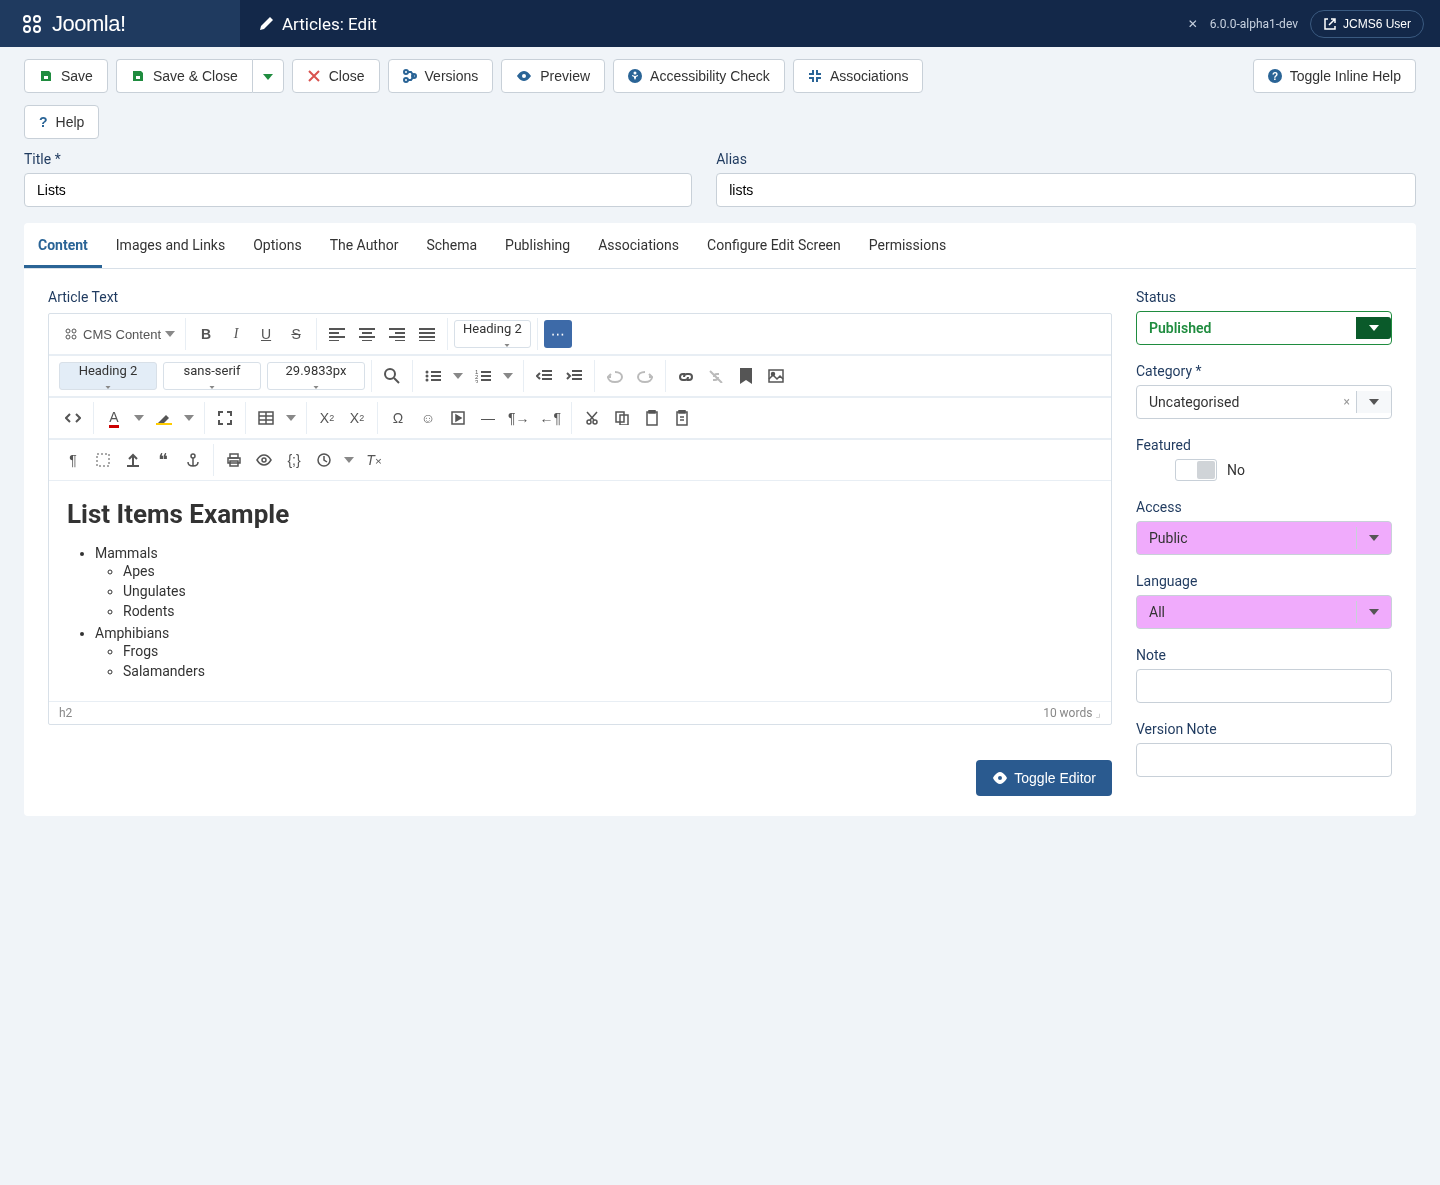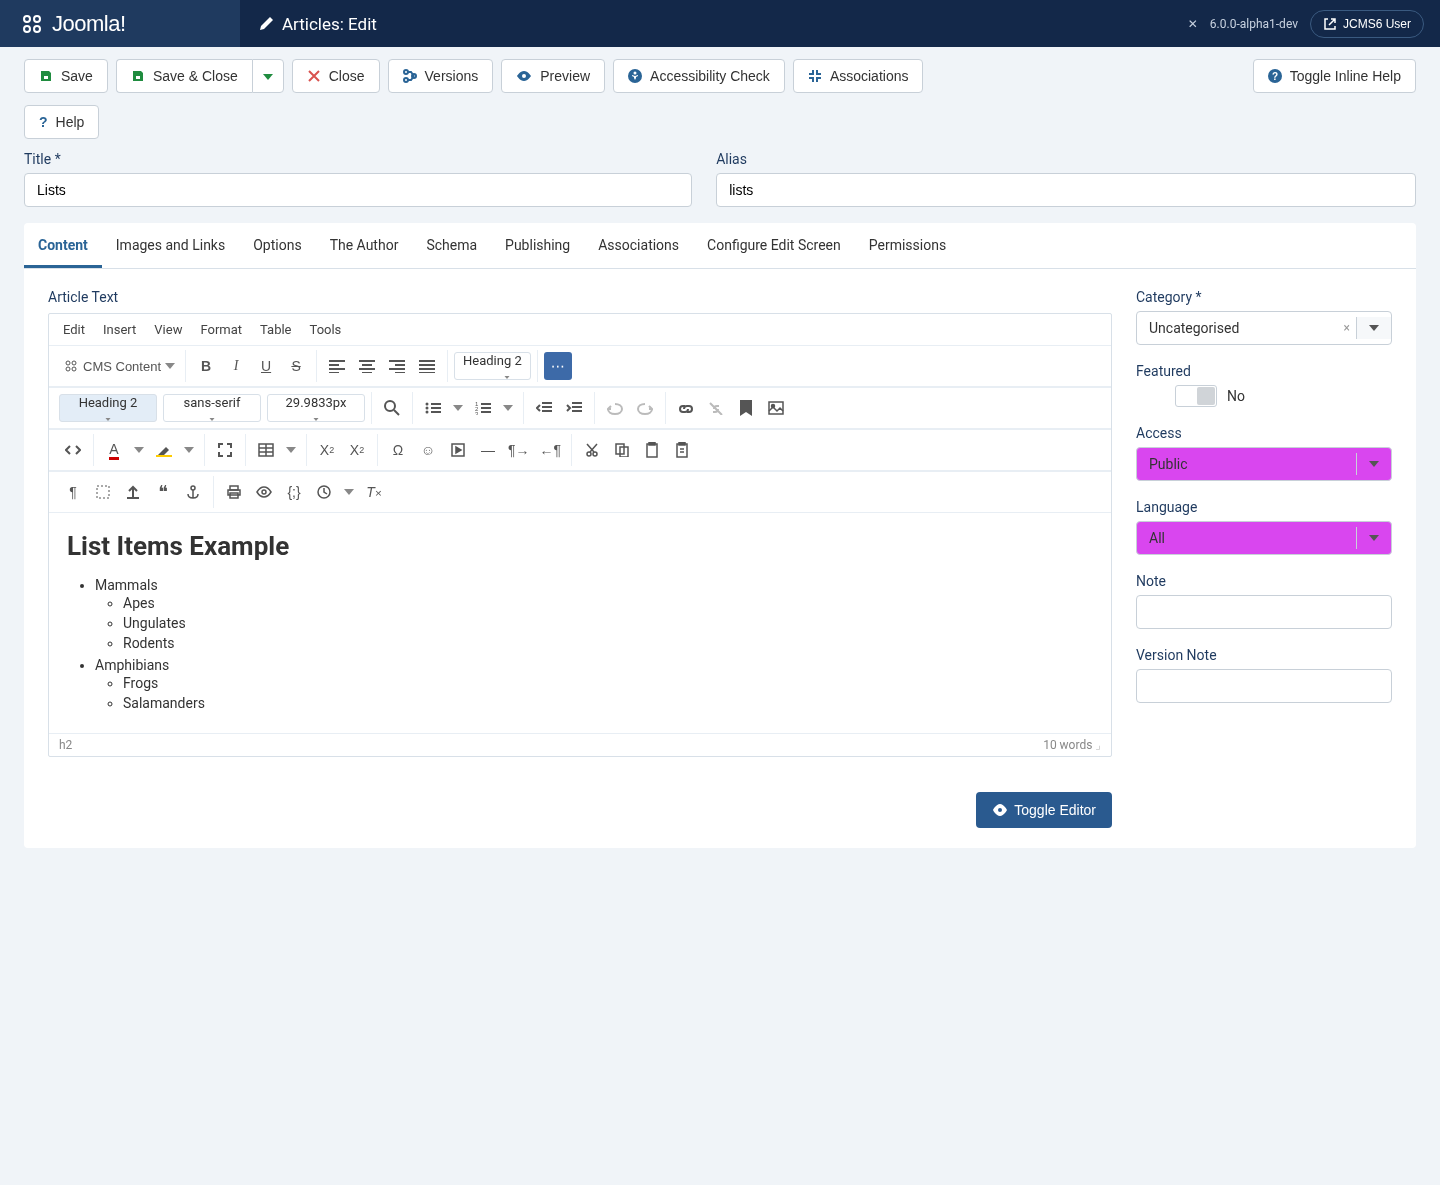--- a/index.html
+++ b/index.html
@@ -68,21 +68,21 @@
 
 .editor-status { display: flex; justify-content: space-between; padding: 4px 10px; border-top: 1px solid #e8eef4; font-size: 12px; color: #888; }
 .editor-status span:last-child::after { content: " ⌟"; color: #ccc; }
 
 .toggle-editor-row { display: flex; justify-content: flex-end; margin-top: 14px; }
 .toggle-editor-btn { padding: 10px 16px; background: #2a5a8f; color: #fff; border: none; border-radius: 4px; font-size: 14px; cursor: pointer; display: flex; align-items: center; gap: 6px; margin-top: 21px; }
 
 
 .side-field { margin-bottom: 18px; }
 .side-label { font-size: 14px; color: #1f3a5f; margin-bottom: 6px; display: block; }
-.select-wrap { display: flex; align-items: center; border: 1px solid #c8d0d8; border-radius: 4px; background: #d946ef; }
+.select-wrap { display: flex; align-items: center; border: 1px solid #c8d0d8; border-radius: 4px; background: #f0abfc; }
 .select-wrap .select-val { flex: 1; padding: 8px 12px; font-size: 14px; }
 .select-wrap .select-caret { padding: 8px 12px; border-left: 1px solid #c8d0d8; display: flex; align-items: center; }
 .select-wrap.published { border-color: #1f8c3f; background: #fff; }
 .select-wrap.published .select-val { color: #1f8c3f; font-weight: 600; }
 .select-wrap.published .select-caret { background: #0a5a2a; color: #fff; border-left-color: #0a5a2a; border-radius: 0 3px 3px 0; }
 .select-wrap.white { background: #fff; }
 .clear-x { font-size: 12px; color: #999; padding: 0 6px; }
 
 .toggle-switch { display: flex; align-items: center; gap: 10px; margin-left: 39px; }
 .switch-track { width: 42px; height: 22px; background: #fff; border: 1px solid #c8d0d8; border-radius: 3px; position: relative; cursor: pointer; }
@@ -223,28 +223,20 @@
     <div class="tab">Permissions</div>
   </div>
 
   <div class="content-area">
 
     <div class="editor-col">
       <div class="editor-label">Article Text</div>
 
       <div class="editor-wrap">
 
-        <div class="ed-menubar">
-          <span>Edit</span>
-          <span>Insert</span>
-          <span>View</span>
-          <span>Format</span>
-          <span>Table</span>
-          <span>Tools</span>
-        </div>
 
         <div class="ed-toolbar">
           <div class="ed-group">
             <button class="ed-btn">
               <svg width="16" height="16" viewBox="0 0 16 16" fill="#555">
                   <circle cx="5" cy="5" r="2" fill="none" stroke="#555"></circle>
                   <circle cx="11" cy="5" r="2" fill="none" stroke="#555"></circle>
                   <circle cx="5" cy="11" r="2" fill="none" stroke="#555"></circle>
                   <circle cx="11" cy="11" r="2" fill="none" stroke="#555"></circle>
                 </svg>
@@ -583,20 +575,31 @@
         <button class="toggle-editor-btn">
           <svg width="16" height="12" fill="#fff">
               <path d="M8 0C4 0 1 6 1 6s3 6 7 6 7-6 7-6-3-6-7-6zm0 8a2 2 0 110-4 2 2 0 010 4z"></path>
             </svg>
           <span>Toggle Editor</span>
         </button>
       </div>
     </div>
 
     <div class="sidebar-col">
+      <div class="side-field">
+        <label class="side-label">Status</label>
+        <div class="select-wrap published">
+          <div class="select-val">Published</div>
+          <div class="select-caret">
+              <svg class="caret-down" viewBox="0 0 10 6" fill="currentColor">
+                <path d="M0 0l5 6 5-6z"></path>
+              </svg>
+            </div>
+        </div>
+      </div>
 
       <div class="side-field">
         <label class="side-label">Category *</label>
         <div class="select-wrap white">
           <div class="select-val">Uncategorised</div>
           <span class="clear-x">×</span>
           <div class="select-caret" style="background:#f6f8fa;">
               <svg class="caret-down" viewBox="0 0 10 6" fill="#555">
                 <path d="M0 0l5 6 5-6z"></path>
               </svg>

